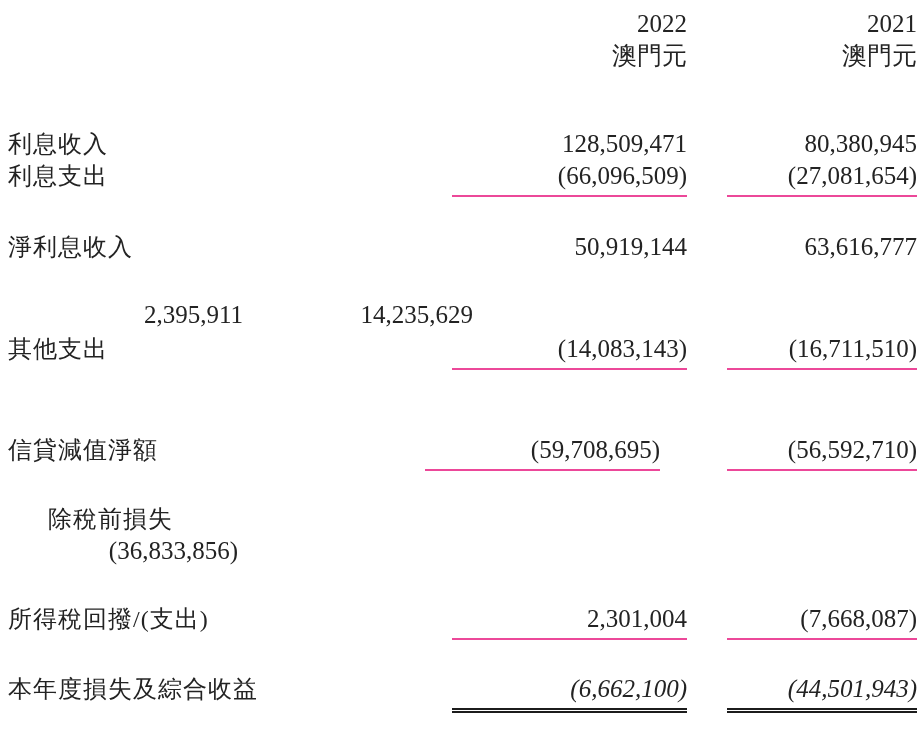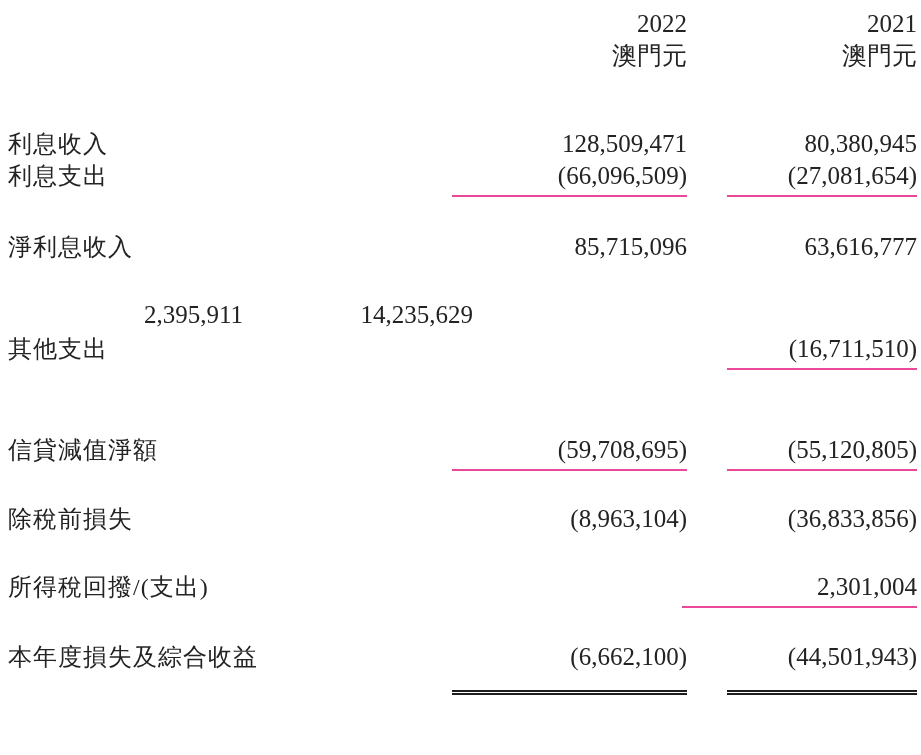--- a/index.html
+++ b/index.html
@@ -21,32 +21,32 @@
     font-size: 24px;
   }
   .cell { white-space: nowrap; }
   .label { flex: 1 1 auto; text-align: left; letter-spacing: 1px; }
   .num   { flex: 0 0 auto; text-align: right; font-size: 25px; }
   .c1 { width: 235px; }
   .c2 { width: 190px; margin-left: 40px; }
   
   .u  { border-bottom: 2px solid #ec4899; padding-bottom: 3px; }
   
-  .uu { border-bottom: 5px double #1c1c1c; padding-bottom: 17px; }
+  .uu { border-bottom: 5px double #1c1c1c; padding-bottom: 3px; font-style: italic; }
   
   .r-year     { margin-top: 0; }
   .r-curr     { margin-top: 0; }
   .r-int-inc  { margin-top: 56px; }
   .r-int-exp  { margin-top: 0; }
   .r-net-int  { margin-top: 34px; }
   .r-fee      { margin-top: 36px; }
   .r-fx       { margin-top: 21px; }
   .r-other    { margin-top: 2px; }
-  .r-impair   { margin-top: 64px; }
-  .r-lbt      { margin-top: 32px; }
+  .r-impair   { margin-top: 64px; gap: 27px; }
+  .r-lbt      { margin-top: 32px; flex-direction: column; }
   .r-tax      { margin-top: 36px; }
   .r-total    { margin-top: 33px; justify-content: center; }
 </style>
 </head>
 <body>
 
 <div class="page">
 
   <div class="row r-year">
     <div class="cell label"></div>
@@ -67,50 +67,51 @@
   </div>
 
   <div class="row r-int-exp">
     <div class="cell label">利息支出</div>
     <div class="cell num c1 u">(66,096,509)</div>
     <div class="cell num c2 u">(27,081,654)</div>
   </div>
 
   <div class="row r-net-int">
     <div class="cell label">淨利息收入</div>
-    <div class="cell num c1">85,715,096</div>
+    <div class="cell num c1">50,919,144</div>
     <div class="cell num c2">63,616,777</div>
   </div>
 
   <div class="row r-fee">
     <div class="cell num c1">2,395,911</div>
     <div class="cell num c2">14,235,629</div>
   </div>
 
 
   <div class="row r-other">
     <div class="cell label">其他支出</div>
+    <div class="cell num c1 u">(14,083,143)</div>
     <div class="cell num c2 u">(16,711,510)</div>
   </div>
 
   <div class="row r-impair">
     <div class="cell label">信貸減值淨額</div>
     <div class="cell num c1 u">(59,708,695)</div>
-    <div class="cell num c2 u">(55,120,805)</div>
+    <div class="cell num c2 u">(56,592,710)</div>
   </div>
 
   <div class="row r-lbt">
     <div class="cell label">除稅前損失</div>
-    <div class="cell num c1">(8,963,104)</div>
     <div class="cell num c2">(36,833,856)</div>
   </div>
 
   <div class="row r-tax">
     <div class="cell label">所得稅回撥/(支出)</div>
     <div class="cell num c1 u">2,301,004</div>
+    <div class="cell num c2 u">(7,668,087)</div>
   </div>
 
   <div class="row r-total">
     <div class="cell label">本年度損失及綜合收益</div>
     <div class="cell num c1 uu">(6,662,100)</div>
     <div class="cell num c2 uu">(44,501,943)</div>
   </div>
 
 </div>
 

